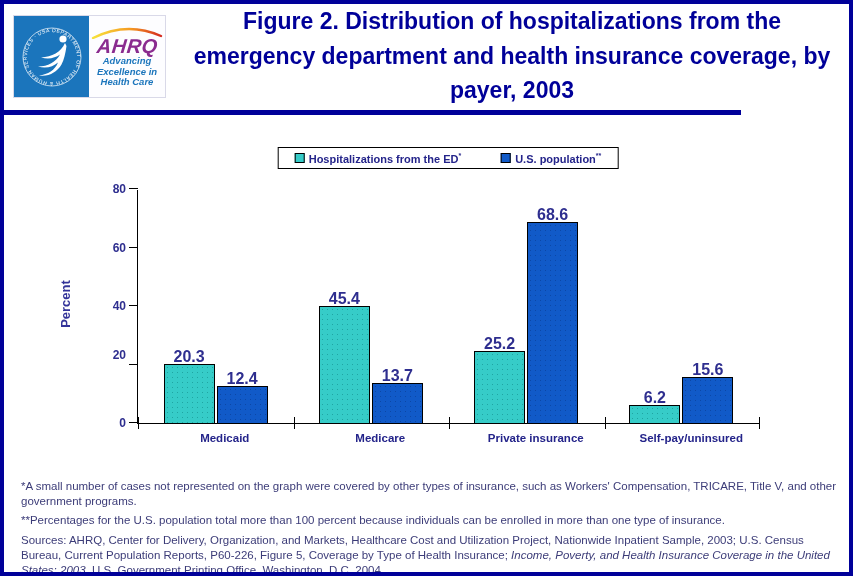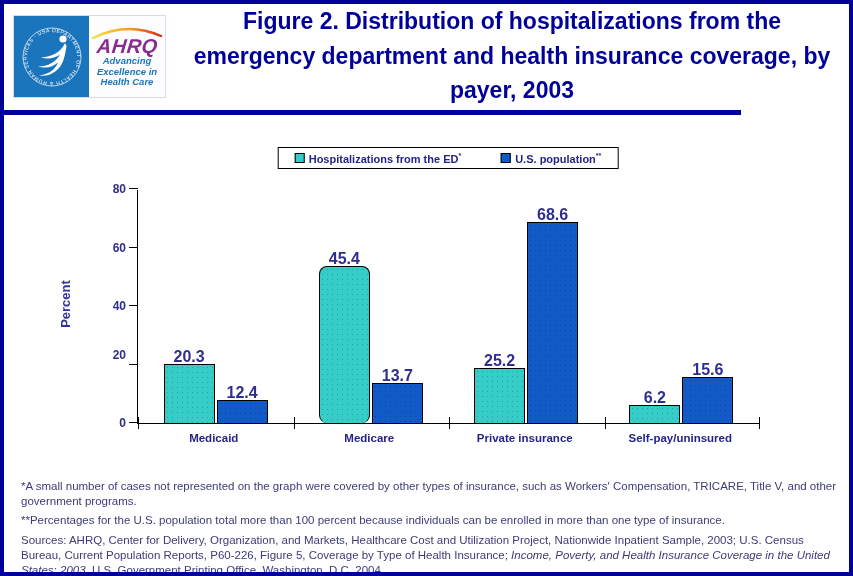--- a/index.html
+++ b/index.html
@@ -88,21 +88,21 @@
   .group {
     flex:1; display:flex; align-items:flex-end; justify-content:center;
     gap:2px; position:relative;
   }
   .bar { position:relative; width:51px; border:1px solid #000; border-bottom:none; }
   .bar-value {
     position:absolute; top:-17px; left:50%; transform:translateX(-50%);
     font-size:16px; font-weight:bold; color:#2E2E8F; white-space:nowrap;
   }
   .cat-labels {
-    position:absolute; left:132px; top:428px; width:622px; display:flex;
+    position:absolute; left:143px; top:428px; width:622px; display:flex;
   }
   .cat-label {
     flex:1; text-align:center;
     font-size:11.5px; font-weight:bold; color:#24248A;
   }
 
   
   .footnotes {
     position:absolute; left:13px; top:471px; width:828px;
     font-size:11.5px; color:#3C3C78; line-height:1.32;
@@ -181,34 +181,34 @@
       <div class="xtick" style="left: 0px;"></div>
       <div class="xtick" style="left: 155.5px;"></div>
       <div class="xtick" style="left: 311px;"></div>
       <div class="xtick" style="left: 466.5px;"></div>
       <div class="xtick" style="left: 621px;"></div>
       <div class="groups">
         <div class="group">
           <div class="bar" style="height: 59.3775px; background-color: rgb(54, 204, 200); background-image: radial-gradient(circle, rgb(31, 165, 162) 0.8px, transparent 0.9px); background-size: 5px 5px;">
             <div class="bar-value">20.3</div>
           </div>
-          <div class="bar" style="height: 23px; background-color: rgb(17, 90, 200); background-image: radial-gradient(circle, rgb(12, 71, 166) 0.8px, transparent 0.9px); background-size: 5px 5px;">
+          <div class="bar" style="height: 37px; background-color: rgb(17, 90, 200); background-image: radial-gradient(circle, rgb(12, 71, 166) 0.8px, transparent 0.9px); background-size: 5px 5px;">
             <div class="bar-value">12.4</div>
           </div>
         </div>
         <div class="group">
-          <div class="bar" style="height: 157px; background-color: rgb(54, 204, 200); background-image: radial-gradient(circle, rgb(31, 165, 162) 0.8px, transparent 0.9px); background-size: 5px 5px; border-radius: 8px;">
+          <div class="bar" style="height: 117px; background-color: rgb(54, 204, 200); background-image: radial-gradient(circle, rgb(31, 165, 162) 0.8px, transparent 0.9px); background-size: 5px 5px;">
             <div class="bar-value">45.4</div>
           </div>
           <div class="bar" style="height: 40.0725px; background-color: rgb(17, 90, 200); background-image: radial-gradient(circle, rgb(12, 71, 166) 0.8px, transparent 0.9px); background-size: 5px 5px;">
             <div class="bar-value">13.7</div>
           </div>
         </div>
         <div class="group">
-          <div class="bar" style="height: 55px; background-color: rgb(54, 204, 200); background-image: radial-gradient(circle, rgb(31, 165, 162) 0.8px, transparent 0.9px); background-size: 5px 5px;">
+          <div class="bar" style="height: 72px; background-color: rgb(54, 204, 200); background-image: radial-gradient(circle, rgb(31, 165, 162) 0.8px, transparent 0.9px); background-size: 5px 5px;">
             <div class="bar-value">25.2</div>
           </div>
           <div class="bar" style="height: 200.655px; background-color: rgb(17, 90, 200); background-image: radial-gradient(circle, rgb(12, 71, 166) 0.8px, transparent 0.9px); background-size: 5px 5px;">
             <div class="bar-value">68.6</div>
           </div>
         </div>
         <div class="group">
           <div class="bar" style="height: 18.135px; background-color: rgb(54, 204, 200); background-image: radial-gradient(circle, rgb(31, 165, 162) 0.8px, transparent 0.9px); background-size: 5px 5px;">
             <div class="bar-value">6.2</div>
           </div>

